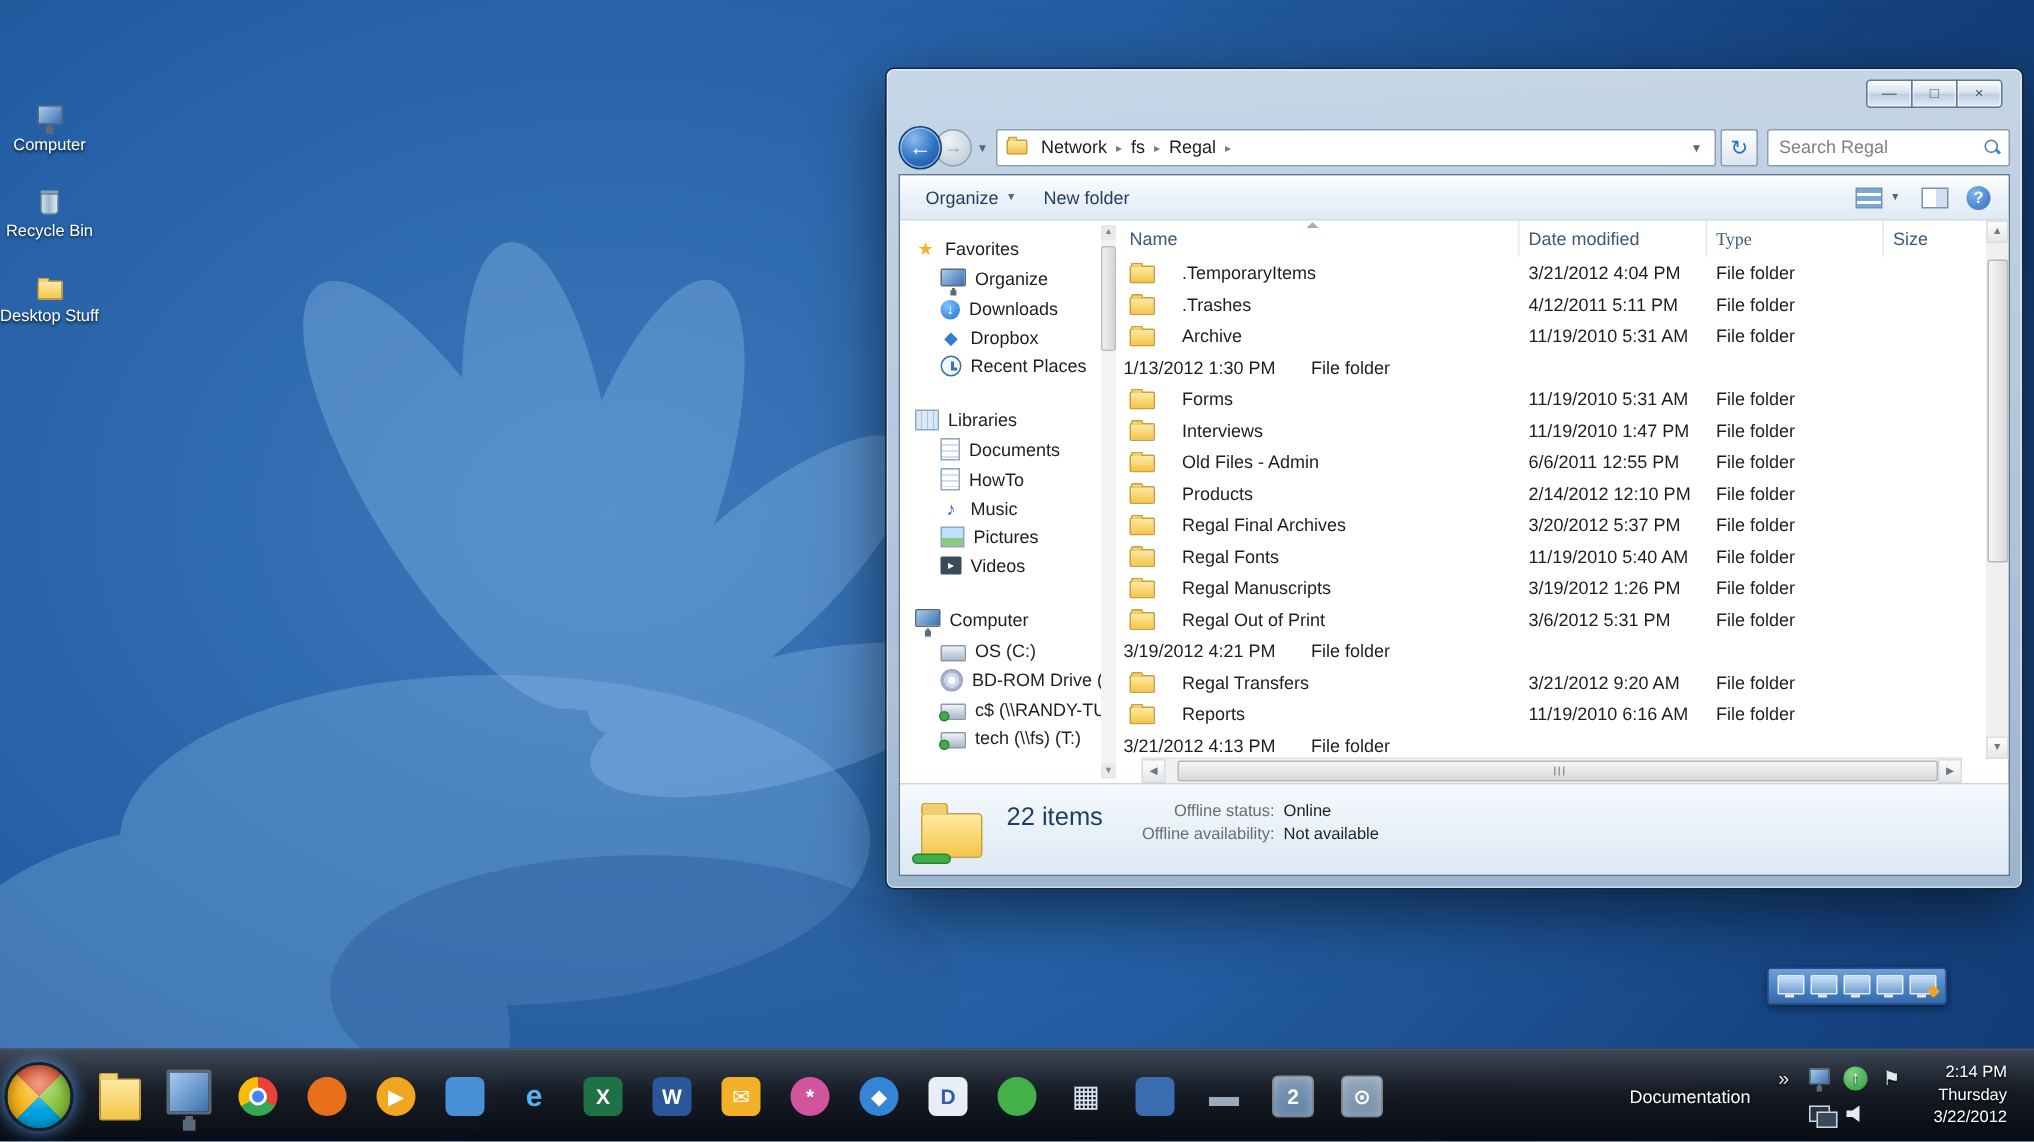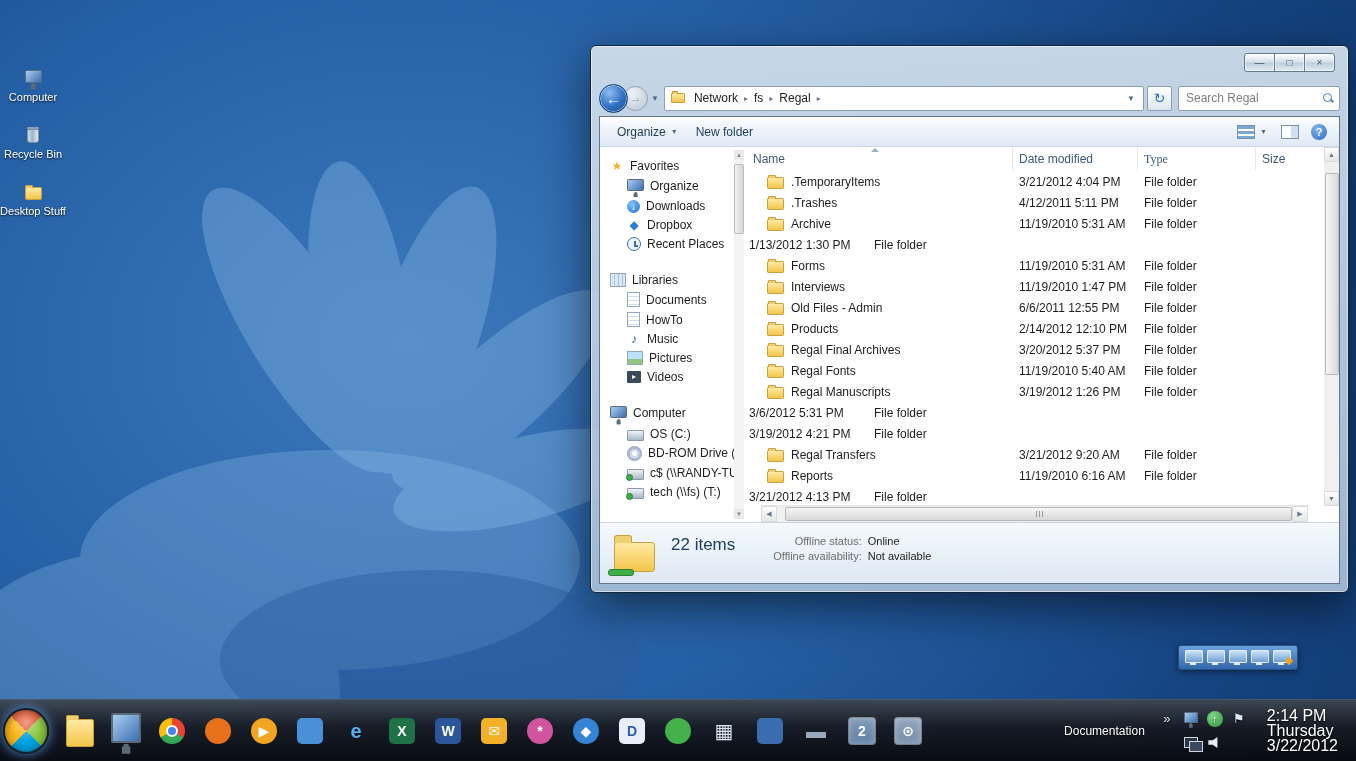--- a/index.html
+++ b/index.html
@@ -101,39 +101,39 @@
   .list{flex:1;display:flex;flex-direction:column;position:relative;min-width:0;padding-right:15px;align-items:center;}
   .cols{height:24px;flex:none;display:flex;font-size:12px;color:#3c5a78;position:relative;align-items:center;}
   .colh{border-right:1px solid #e4e9ee;padding:0 6px;box-sizing:border-box;height:100%;display:flex;align-items:center;}
   .col-name{width:270px;padding-left:10px;}
   .col-date{width:125px;}
   .col-type{width:118px;font-family:Liberation Serif, serif;}
   .col-size{width:70px;border-right:none;}
   .sort-ind{position:absolute;top:1px;left:128px;width:0;height:0;border-left:4px solid transparent;border-right:4px solid transparent;border-bottom:4px solid #9ab0c4;}
   .rows{flex:1;overflow:hidden;font-size:12px;color:#1e1e1e;}
   .row{height:21px;display:flex;align-items:center;}
-  .cell-name{width:270px;display:flex;align-items:center;gap:7px;padding-left:24px;box-sizing:border-box;white-space:nowrap;overflow:hidden;}
+  .cell-name{width:270px;display:flex;align-items:center;gap:18px;padding-left:10px;box-sizing:border-box;white-space:nowrap;overflow:hidden;}
   .cell-date{width:125px;padding:0 6px;box-sizing:border-box;}
   .cell-type{width:118px;padding:0 6px;box-sizing:border-box;}
   .cell-size{width:70px;padding:0 6px;box-sizing:border-box;}
   .vscroll{position:absolute;right:0;top:0;bottom:16px;width:15px;background:#f0f0f0;font-size:7px;color:#6b7b8b;}
   .vs-arrow{height:15px;display:flex;align-items:center;justify-content:center;background:linear-gradient(#fdfdfd,#e6e6e6);border:1px solid #dcdcdc;box-sizing:border-box;}
   .vs-arrow.bottom{position:absolute;bottom:0;left:0;right:0;}
   .vs-thumb{position:absolute;left:1px;top:26px;width:12px;height:200px;background:linear-gradient(90deg,#f6f6f6,#d8d8d8);border:1px solid #b8b8b8;border-radius:2px;}
   .hscroll{height:16px;flex:none;background:#f0f0f0;display:flex;align-items:center;font-size:7px;color:#6b7b8b;border-top:1px solid #e4e4e4;}
   .hs-arrow{width:16px;height:100%;display:flex;align-items:center;justify-content:center;background:linear-gradient(#fdfdfd,#e6e6e6);border:1px solid #dcdcdc;box-sizing:border-box;}
   .hs-arrow.right{margin-left:auto;}
   .hs-thumb{width:505px;height:12px;margin-left:8px;background:linear-gradient(#f6f6f6,#d8d8d8);border:1px solid #b8b8b8;border-radius:2px;position:relative;}
   .hs-thumb::after{content:"";position:absolute;left:50%;top:3px;width:1px;height:6px;background:#9a9a9a;box-shadow:-3px 0 0 #9a9a9a,3px 0 0 #9a9a9a;}
   
   .details{height:60px;flex:none;background:linear-gradient(#f5f9fd,#dde8f4);border-top:1px solid #c8d4e2;
     display:flex;align-items:center;padding:0 14px;gap:16px;}
   .det-icon{font-size:26px;}
   .det-count{font-size:17px;color:#1e3c5c;align-self:flex-start;margin-top:12px;}
-  .det-grid{display:grid;grid-template-columns:auto auto;column-gap:6px;row-gap:3px;font-size:11px;align-self:flex-start;margin-top:12px;margin-left:22px;}
+  .det-grid{display:grid;grid-template-columns:auto auto;column-gap:6px;row-gap:3px;font-size:11px;align-self:flex-start;margin-top:12px;margin-left:10px;}
   .det-label{color:#6d6d6d;text-align:right;}
   .det-value{color:#1e1e1e;}
   
   .display-widget{position:absolute;right:58px;bottom:91px;display:flex;gap:4px;align-items:center;padding:4px 6px 6px;
     background:linear-gradient(#6ca0dc,#3268ac);border:1px solid #274f86;border-radius:3px;box-shadow:0 2px 6px rgba(0,0,0,.45);}
   .mini-mon{width:16px;height:11px;border:1px solid #e4edf6;background:linear-gradient(#cde2f6,#6fa0d4);border-radius:1px;position:relative;display:inline-block;}
   .mini-mon::after{content:"";position:absolute;left:4px;bottom:-3px;width:6px;height:2px;background:#e4edf6;}
   .mini-mon.edit::before{content:"";position:absolute;right:-2px;bottom:-2px;width:6px;height:6px;background:#f2a51f;transform:rotate(45deg);}
   
   .taskbar{position:absolute;left:0;right:0;bottom:0;height:61px;
@@ -154,21 +154,21 @@
   .t-chrome::after{content:"";position:absolute;inset:7px;border-radius:50%;background:#4285f4;border:2px solid #fff;}
   .tglyph{font-size:14px;font-weight:bold;line-height:1;}
   .framed{box-shadow:0 0 0 1px rgba(255,255,255,.45),inset 0 0 7px rgba(255,255,255,.3);
     background-image:linear-gradient(rgba(255,255,255,.25),rgba(255,255,255,.06));border-radius:3px;}
   .tray{margin-left:auto;display:flex;align-items:center;gap:10px;padding-right:6px;color:#fff;}
   .tray-label{font-size:12px;text-shadow:0 1px 2px #000;}
   .tray-grid{display:grid;grid-template-columns:repeat(4,24px);grid-auto-rows:24px;align-items:center;justify-items:center;}
   .tr-cell{display:flex;align-items:center;justify-content:center;font-size:13px;color:#dfe8f0;text-shadow:0 1px 2px #000;}
   .tr-green{width:16px;height:16px;border-radius:50%;background:radial-gradient(circle at 35% 30%,#7fd488,#2f9a3c);color:#fff;font-size:11px;font-weight:bold;line-height:16px;text-align:center;}
   .trmon{font-size:8px;}
-  .clock{text-align:left;font-size:16px;line-height:15px;color:#fff;text-shadow:0 1px 2px #000;padding:0 12px 0 6px;}
+  .clock{text-align:right;font-size:11px;line-height:15px;color:#fff;text-shadow:0 1px 2px #000;padding:0 12px 0 6px;}
 </style>
 </head>
 <body>
 
 <svg class="wallpaper" viewBox="0 0 1356 761" aria-hidden="true">
   <g fill="#7fb2e4" opacity="0.42">
     <ellipse cx="300" cy="330" rx="52" ry="165" transform="rotate(-32 300 330)"></ellipse>
     <ellipse cx="360" cy="310" rx="48" ry="150" transform="rotate(-8 360 310)"></ellipse>
     <ellipse cx="430" cy="330" rx="50" ry="150" transform="rotate(18 430 330)"></ellipse>
     <ellipse cx="500" cy="390" rx="46" ry="140" transform="rotate(48 500 390)"></ellipse>
@@ -469,20 +469,24 @@
               <span class="cell-name">
                 <span class="ic ic-folder"></span>
                 <span>Regal Manuscripts</span>
               </span>
               <span class="cell-date">3/19/2012 1:26 PM</span>
               <span class="cell-type">File folder</span>
               <span class="cell-size"></span>
             </div>
 
             <div class="row">
+              <span class="cell-name">
+                <span class="ic ic-folder"></span>
+                <span>Regal Out of Print</span>
+              </span>
               <span class="cell-date">3/6/2012 5:31 PM</span>
               <span class="cell-type">File folder</span>
               <span class="cell-size"></span>
             </div>
 
             <div class="row">
               <span class="cell-date">3/19/2012 4:21 PM</span>
               <span class="cell-type">File folder</span>
               <span class="cell-size"></span>
             </div>

